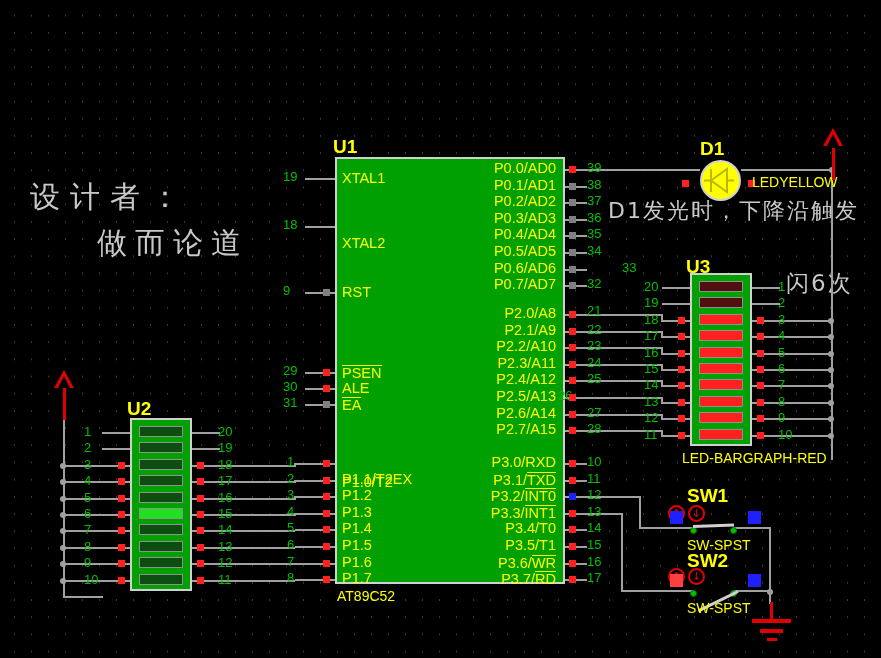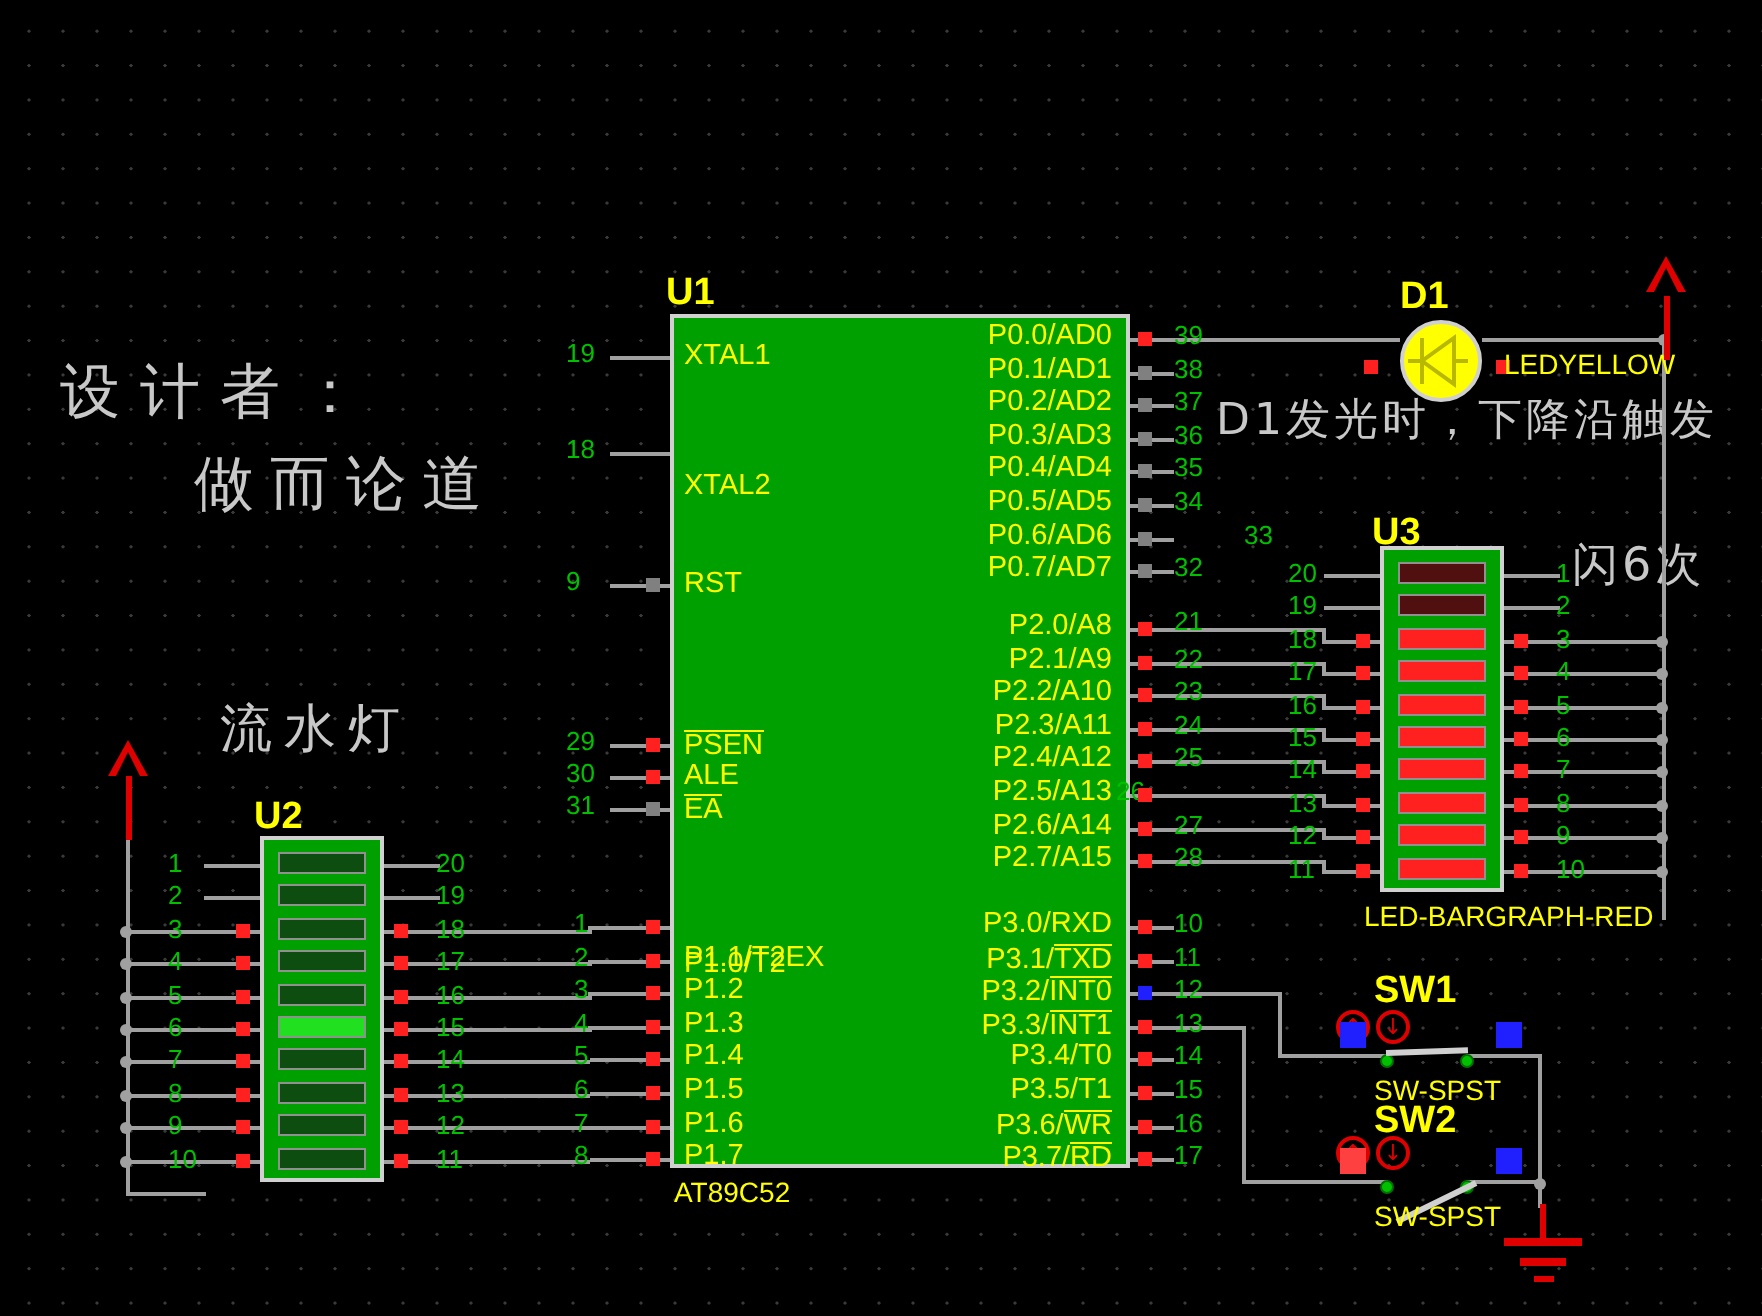--- a/index.html
+++ b/index.html
@@ -98,21 +98,20 @@
   .vcc-head-in{position:absolute;width:0;height:0;border-left:6px solid transparent;border-right:6px solid transparent;border-bottom:12px solid #000;}
   .gnd-bar{position:absolute;background:#e00000;}
 </style>
 </head>
 <body>
 
 <div id="canvas">
 
   <div class="abs hand" id="designer-name">做而论道</div>
   <div class="abs hand" id="designer-label">设计者：</div>
-  <div class="abs hand" id="u2-caption">流水灯</div>
   <div class="abs hand" id="d1-note">D1发光时，下降沿触发</div>
   <div class="abs hand" id="u3-note">闪6次</div>
 
   <div id="wires">
       <div class="wire wv" style="left: 63px; top: 418px; height: 180px;"></div>
       <div class="wire wh" style="left: 63px; top: 596px; width: 40px;"></div>
       <div class="wire wh" style="left: 63px; top: 464.8px; width: 39px;"></div>
       <div class="junction" style="left: 60px; top: 462.8px;"></div>
       <div class="wire wh" style="left: 63px; top: 481.2px; width: 39px;"></div>
       <div class="junction" style="left: 60px; top: 479.2px;"></div>

